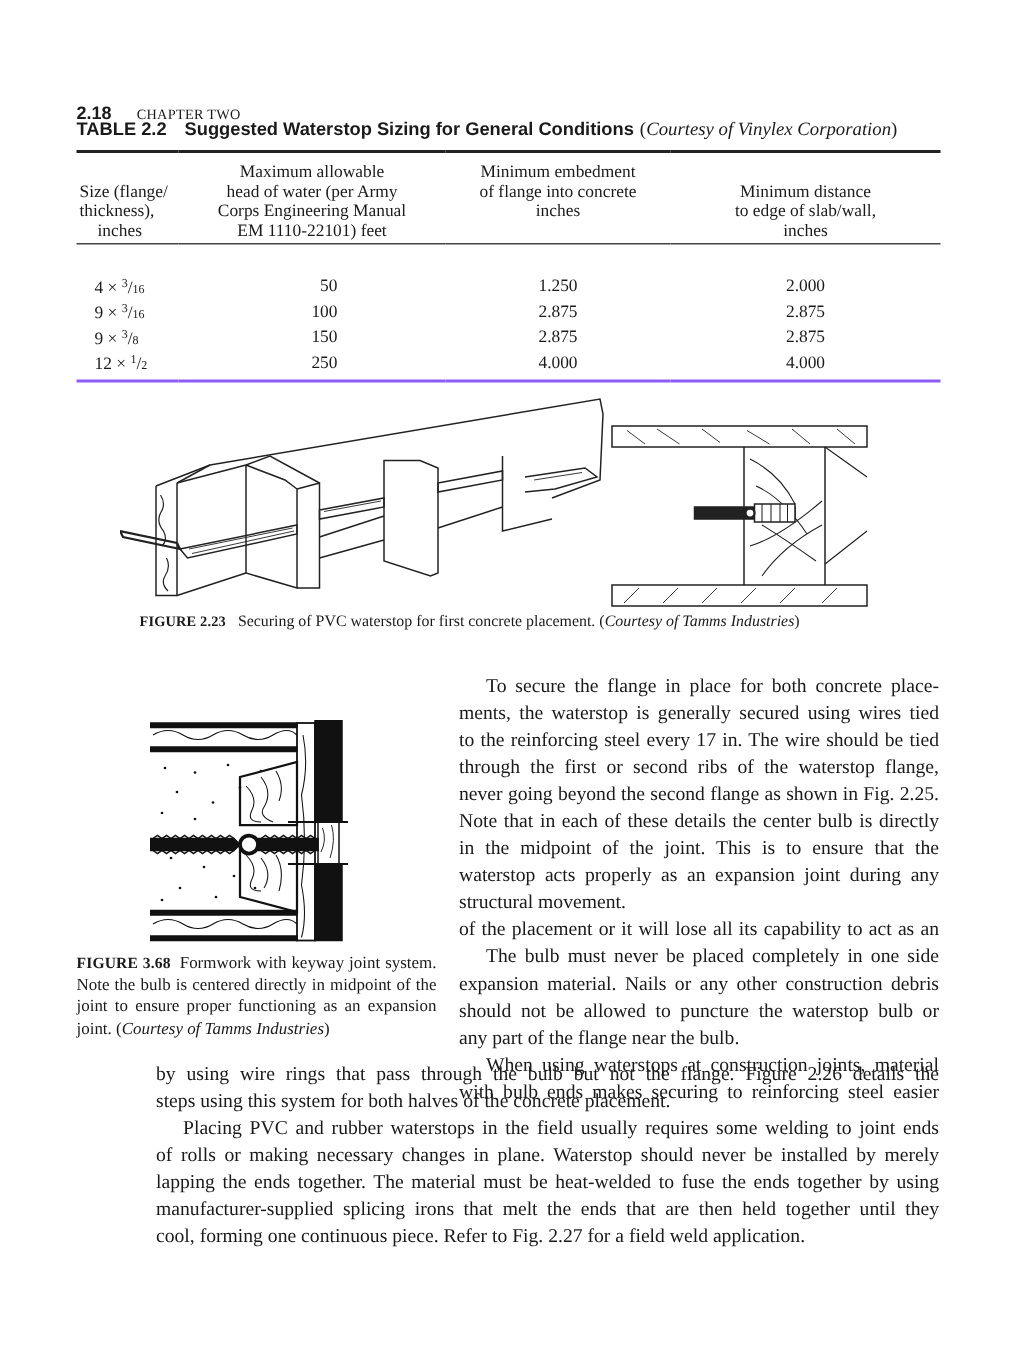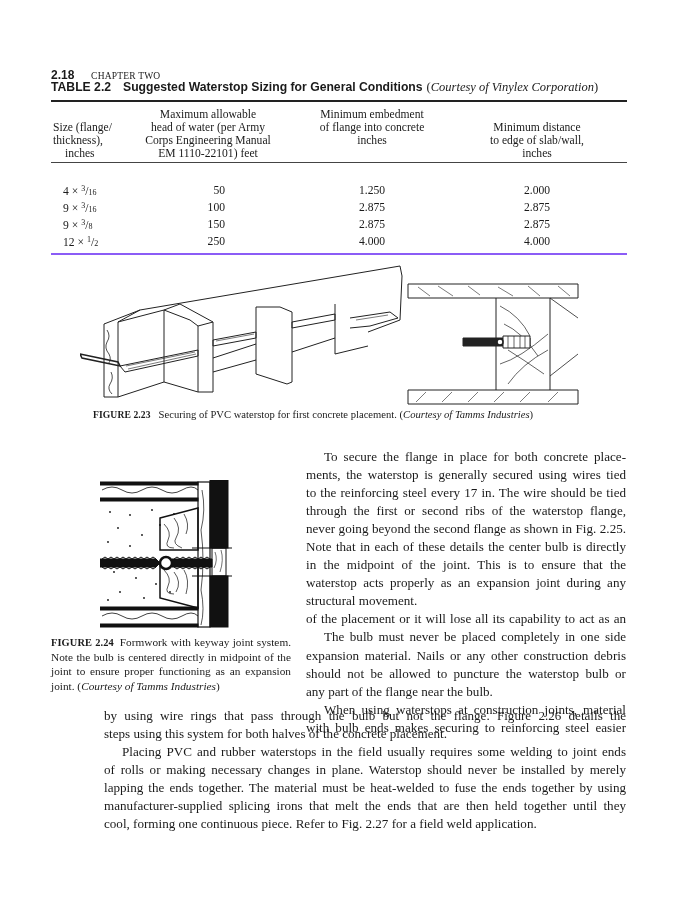--- a/index.html
+++ b/index.html
@@ -200,21 +200,21 @@
   <path d="M92 68 L132 68 M92 96 L132 96" stroke-width="1.2"></path>
   <path d="M0 79 L56 79 L60 83 L56 87 L0 87 Z" fill="#111"></path>
   <path d="M2 79 l3 -2 l3 2 l3 -2 l3 2 l3 -2 l3 2 l3 -2 l3 2 l3 -2 l3 2 l3 -2 l3 2 l3 -2 l3 2 l3 -2 l3 2 l3 -2 l3 2" stroke-width="1"></path>
   <path d="M2 87 l3 2 l3 -2 l3 2 l3 -2 l3 2 l3 -2 l3 2 l3 -2 l3 2 l3 -2 l3 2 l3 -2 l3 2 l3 -2 l3 2 l3 -2 l3 2 l3 -2" stroke-width="1"></path>
   <circle cx="66" cy="83" r="6" fill="#fff" stroke="#111" stroke-width="2.5"></circle>
   <path d="M72 79 L112 79 L112 87 L72 87 Z" fill="#111"></path>
   <path d="M74 79 l3 -2 l3 2 l3 -2 l3 2 l3 -2 l3 2 l3 -2 l3 2 l3 -2 l3 2 l3 -2 l3 2" stroke-width="1"></path>
   <path d="M74 87 l3 2 l3 -2 l3 2 l3 -2 l3 2 l3 -2 l3 2 l3 -2 l3 2 l3 -2 l3 2 l3 -2" stroke-width="1"></path>
 </svg>
 <div id="fig224-caption">
-  <span class="cap-label">FIGURE 2.24</span><span>Formwork with keyway joint system. Note the bulb is centered directly in midpoint of the joint to ensure proper functioning as an expansion joint.</span> (<i>Courtesy of Tamms Industries</i>)
+  <span class="cap-label">FIGURE 3.68</span><span>Formwork with keyway joint system. Note the bulb is centered directly in midpoint of the joint to ensure proper functioning as an expansion joint.</span> (<i>Courtesy of Tamms Industries</i>)
 </div>
 
 <div id="right-col" class="body-text">
     <span class="ln" style="padding-left: 18px;">To secure the flange in place for both concrete place-</span>
     <span class="ln">ments, the waterstop is generally secured using wires tied</span>
     <span class="ln">to the reinforcing steel every 17 in. The wire should be tied</span>
     <span class="ln">through the first or second ribs of the waterstop flange,</span>
     <span class="ln">never going beyond the second flange as shown in Fig. 2.25.</span>
     <span class="ln">Note that in each of these details the center bulb is directly</span>
     <span class="ln">in the midpoint of the joint. This is to ensure that the</span>

